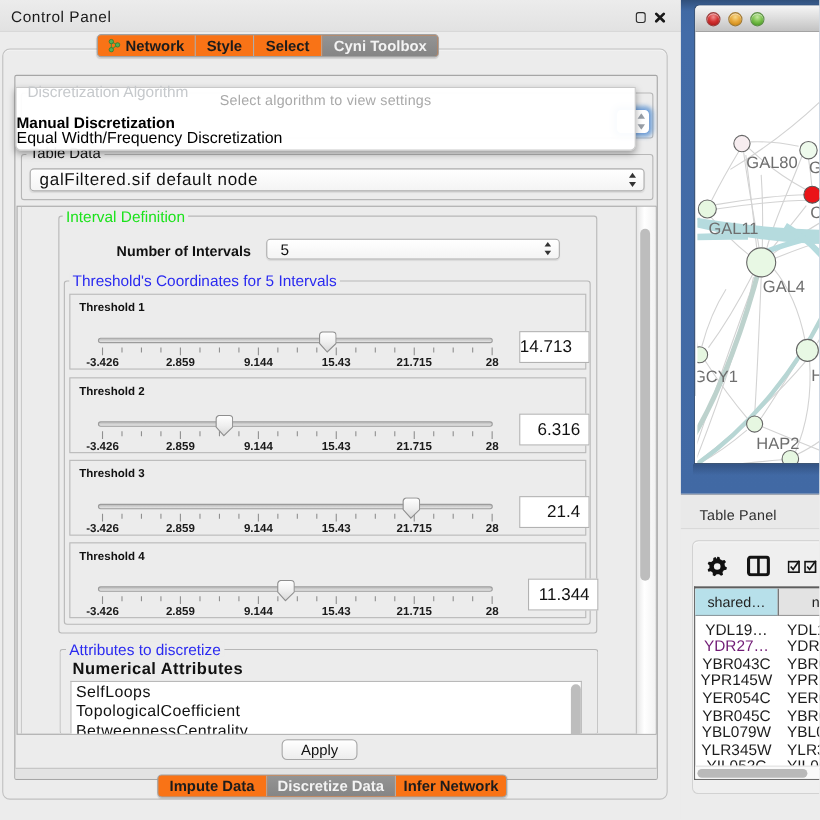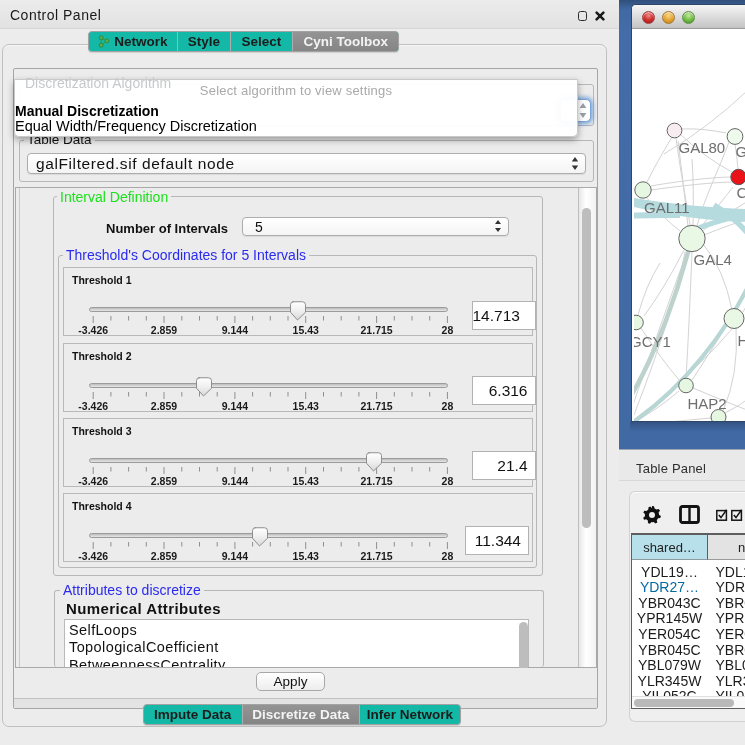--- a/index.html
+++ b/index.html
@@ -1,19 +1,19 @@
 <!DOCTYPE html>
 <html><head>
 <meta charset="utf-8">
 <style>
 *{margin:0;padding:0;box-sizing:border-box}
 html,body{width:745px;height:745px;overflow:hidden}
 body{position:relative;font-family:"Liberation Sans",sans-serif;background:#ececec;-webkit-font-smoothing:antialiased}
 .abs{position:absolute}
-.seg{position:absolute;display:flex;background:#14b8a6;border:1px solid #a2a2a2;border-radius:4px;overflow:hidden;box-shadow:0 1px 1px rgba(0,0,0,.12)}
+.seg{position:absolute;display:flex;background:#f97316;border:1px solid #a2a2a2;border-radius:4px;overflow:hidden;box-shadow:0 1px 1px rgba(0,0,0,.12)}
 .seg>div{display:flex;align-items:center;justify-content:center;font-size:13.5px;font-weight:600;color:#1c1c1c;border-right:1px solid #adadad}
 .seg>div:last-child{border-right:none}
 .seg>div.sel{background:linear-gradient(#949494,#858585);color:#f3f3f3;font-weight:600}
 .gbox{position:absolute;border:1px solid #b7b7b7;border-radius:3px}
 .glabel{position:absolute;background:#ececec;padding:0 3px;font-size:14px;line-height:14px}
 .combo{position:absolute;background:linear-gradient(#ffffff,#f4f4f4);border:1px solid #adadad;border-radius:4px;font-size:15.5px;color:#111;box-shadow:0 1px 1px rgba(0,0,0,.08)}
 .combo .ar{position:absolute;right:7px;top:50%;width:7px;height:14px;margin-top:-7px}
 .ar svg{display:block}
 .vfield{position:absolute;background:#fff;border:1px solid #b2b2b2;font-size:15.5px;color:#111;text-align:right}
 .thbox{position:absolute;left:63px;width:469.5px;height:69.3px;border:1px solid #b9b9b9;background:#ececec}
@@ -260,21 +260,21 @@
 <svg class="thumb" style="left:187.2px" width="17" height="20" viewBox="0 0 17 20">
       <defs>
         <linearGradient id="thg3" x1="0" y1="0" x2="0" y2="1">
           <stop offset="0" stop-color="#ffffff"></stop>
           <stop offset=".5" stop-color="#efefef"></stop>
           <stop offset="1" stop-color="#d8d8d8"></stop>
         </linearGradient>
       </defs>
       <path d="M3.5 .75 h10 a3 3 0 0 1 3 3 v7.5 L8.5 19 L1.5 11.25 v-7.5 a3 3 0 0 1 3-3 Z" fill="url(#thg3)" stroke="#8e8e8e" stroke-width="1"></path>
     </svg>
-<div class="vfield" style="left:401px;top:32.8px;width:64px;height:29px;line-height:27px;padding-right:7px">11.344</div>
+<div class="vfield" style="left:416px;top:32.8px;width:64px;height:29px;line-height:27px;padding-right:7px">11.344</div>
 </div>
 
 <div class="gbox" style="left:54px;top:589.5px;width:489.5px;height:77px;border-bottom:none"></div>
 <div class="glabel" style="left:60px;top:583px;color:#2a2af0">Attributes to discretize</div>
 <div class="abs" style="left:66px;top:600px;font-size:15px;letter-spacing:.4px;font-weight:bold;color:#111">Numerical Attributes</div>
 <div class="abs" style="left:64px;top:618.5px;width:464.5px;height:48.5px;background:#fff;border:1px solid #b9b9b9;border-bottom:none;overflow:hidden">
   <div style="padding:2.5px 0 0 4px;font-size:14.5px;letter-spacing:.4px;line-height:17.4px;color:#111">SelfLoops<br>TopologicalCoefficient<br>BetweennessCentrality</div>
 </div>
 <div class="scroll-thumb" style="left:518.5px;top:621.5px;width:9px;height:46px;border-radius:4.5px 4.5px 0 0"></div>
 
@@ -392,21 +392,21 @@
     <path d="M2.8 6 L5 8.6 L10.6 0.8" fill="none" stroke="#131313" stroke-width="1.5"></path>
   </svg>
 
 <div class="abs" style="left:631px;top:533px;width:114px;height:176px;border-top:2px solid #5e5e5e;border-left:1.7px solid #5e5e5e;border-bottom:1.7px solid #5e5e5e;background:#fff;overflow:hidden">
 <div style="position:absolute;left:0;top:0;width:75px;height:24.7px;background:#b7e0ea;border-bottom:1px solid #8d9aa0"></div>
 <div style="position:absolute;left:75px;top:0;width:39px;height:24.7px;background:#e3e3e3;border-left:1.7px solid #5e5e5e;border-bottom:1px solid #9a9a9a"></div>
 <div style="position:absolute;left:0;top:4.5px;width:75px;text-align:center;font-size:13px;color:#222">shared…</div>
 <div style="position:absolute;left:106px;top:4.5px;font-size:13px;color:#222">name</div>
 <div style="position:absolute;left:0;top:28.6px;width:75px;text-align:center;font-size:14px;color:#1c1c1c">YDL19…</div>
 <div style="position:absolute;left:83.5px;top:28.6px;font-size:14px;color:#1c1c1c;white-space:nowrap">YDL194W</div>
-<div style="position:absolute;left:0;top:44.2px;width:75px;text-align:center;font-size:14px;color:#0369a1">YDR27…</div>
+<div style="position:absolute;left:0;top:44.2px;width:75px;text-align:center;font-size:14px;color:#701a75">YDR27…</div>
 <div style="position:absolute;left:83.5px;top:44.2px;font-size:14px;color:#1c1c1c;white-space:nowrap">YDR277C</div>
 <div style="position:absolute;left:0;top:59.8px;width:75px;text-align:center;font-size:14px;color:#1c1c1c">YBR043C</div>
 <div style="position:absolute;left:83.5px;top:59.8px;font-size:14px;color:#1c1c1c;white-space:nowrap">YBR043C</div>
 <div style="position:absolute;left:0;top:75.4px;width:75px;text-align:center;font-size:14px;color:#1c1c1c">YPR145W</div>
 <div style="position:absolute;left:83.5px;top:75.4px;font-size:14px;color:#1c1c1c;white-space:nowrap">YPR145W</div>
 <div style="position:absolute;left:0;top:91.0px;width:75px;text-align:center;font-size:14px;color:#1c1c1c">YER054C</div>
 <div style="position:absolute;left:83.5px;top:91.0px;font-size:14px;color:#1c1c1c;white-space:nowrap">YER054C</div>
 <div style="position:absolute;left:0;top:106.6px;width:75px;text-align:center;font-size:14px;color:#1c1c1c">YBR045C</div>
 <div style="position:absolute;left:83.5px;top:106.6px;font-size:14px;color:#1c1c1c;white-space:nowrap">YBR045C</div>
 <div style="position:absolute;left:0;top:122.2px;width:75px;text-align:center;font-size:14px;color:#1c1c1c">YBL079W</div>

